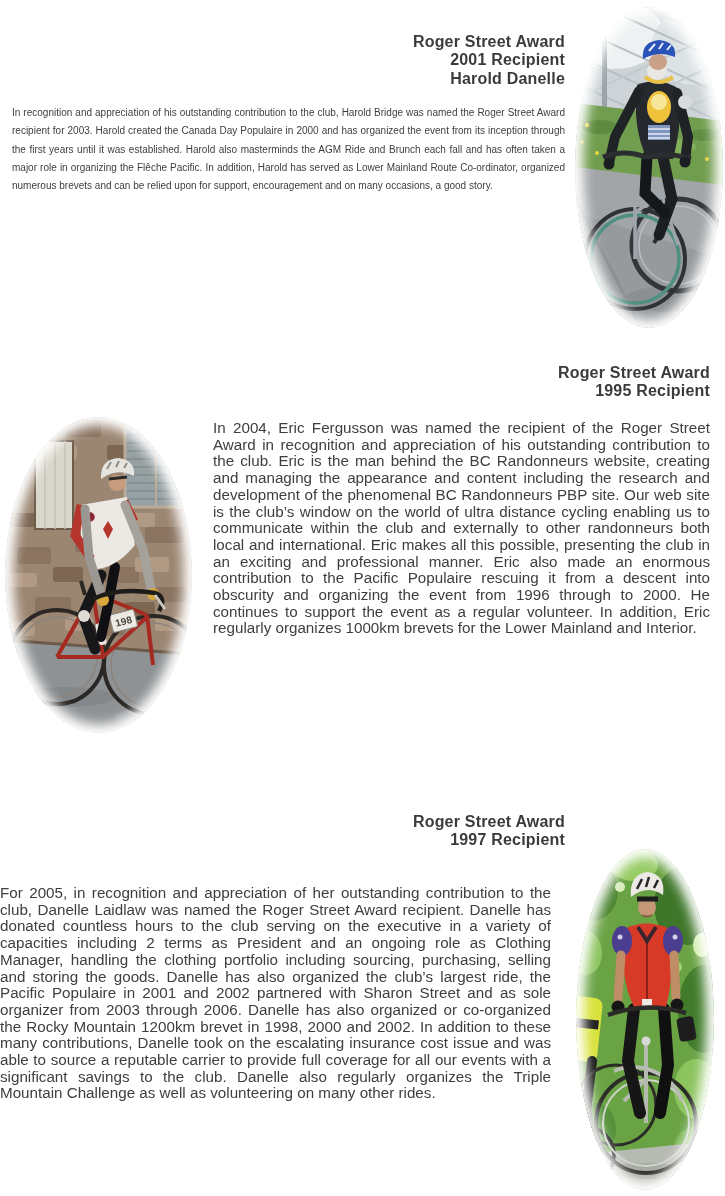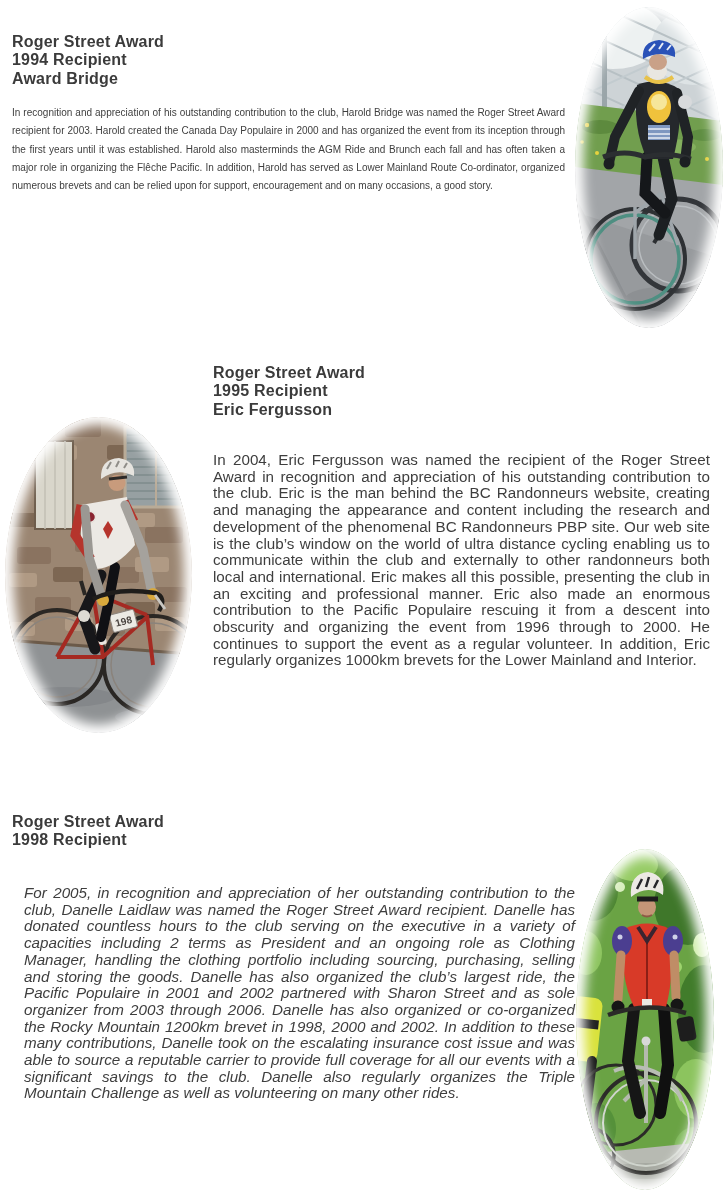--- a/index.html
+++ b/index.html
@@ -1,50 +1,50 @@
 <!DOCTYPE html>
 <html><head>
 <meta charset="utf-8">
 <style>
   html,body{margin:0;padding:0;background:#ffffff;}
   .page{
     position:relative;width:725px;height:1196px;background:#ffffff;
     font-family:"Liberation Sans","DejaVu Sans",sans-serif;color:#3e3e3e;overflow:hidden;
   }
   .heading{
-    position:absolute;text-align:left;font-weight:bold;
+    position:absolute;text-align:right;font-weight:bold;
     font-size:16px;line-height:18.3px;letter-spacing:.2px;color:#3b3b3b;
   }
   .heading div{white-space:nowrap;}
   .bodytext{position:absolute;text-align:justify;}
   .h1{left:12px;top:33px;width:553px;}
   .b1{left:12px;top:104px;width:553px;font-size:10px;line-height:18.3px;}
   .h2{left:213px;top:364px;width:497px;}
-  .b2{left:213px;top:452px;width:497px;font-size:15.2px;line-height:16.7px;}
+  .b2{left:213px;top:420px;width:497px;font-size:15.2px;line-height:16.7px;}
   .h3{left:12px;top:813px;width:553px;}
-  .b3{left:24px;top:885px;width:551px;font-size:15.2px;line-height:16.7px;font-style:italic;}
+  .b3{left:0;top:885px;width:551px;font-size:15.2px;line-height:16.7px;}
   .photo{position:absolute;border-radius:50%;overflow:hidden;}
   .photo svg{display:block;width:100%;height:100%;}
   .photo::after{
     content:"";position:absolute;inset:-1px;border-radius:50%;
     box-shadow:inset 0 0 12px 9px #ffffff;pointer-events:none;
   }
   .p1{left:575px;top:7px;width:148px;height:321px;}
   .p2{left:5px;top:417px;width:187px;height:316px;}
   .p3{left:576px;top:849px;width:138px;height:341px;}
 </style>
 </head>
 <body>
 
 <div class="page">
 
   <div class="heading h1">
     <div>Roger Street Award</div>
-    <div>1994 Recipient</div>
-    <div>Award Bridge</div>
+    <div>2001 Recipient</div>
+    <div>Harold Danelle</div>
   </div>
 
   <div class="bodytext b1">In recognition and appreciation of his outstanding contribution to the club, Harold Bridge was named the Roger Street Award recipient for 2003. Harold created the Canada Day Populaire in 2000 and has organized the event from its inception through the first years until it was established. Harold also masterminds the AGM Ride and Brunch each fall and has often taken a major role in organizing the Flêche Pacific. In addition, Harold has served as Lower Mainland Route Co-ordinator, organized numerous brevets and can be relied upon for support, encouragement and on many occasions, a good story.</div>
 
   <div class="photo p1">
     <svg viewBox="0 0 148 321" preserveAspectRatio="none">
       <defs>
           <clipPath id="ov1">
             <ellipse cx="74" cy="160.5" rx="74" ry="160.5"></ellipse>
           </clipPath>
@@ -102,21 +102,20 @@
           <path d="M68 52 Q66 35 84 33 Q102 35 100 50 Q84 43 68 52 Z" fill="#2a52b8"></path>
           <path d="M74 44 L80 37 M84 42 L88 36 M92 43 L96 38" stroke="#e6ebf4" stroke-width="2" fill="none"></path>
         </g>
       </g>
     </svg>
   </div>
 
   <div class="heading h2">
     <div>Roger Street Award</div>
     <div>1995 Recipient</div>
-    <div>Eric Fergusson</div>
   </div>
 
   <div class="bodytext b2">In 2004, Eric Fergusson was named the recipient of the Roger Street Award in recognition and appreciation of his outstanding contribution to the club. Eric is the man behind the BC Randonneurs website, creating and managing the appearance and content including the research and development of the phenomenal BC Randonneurs PBP site. Our web site is the club’s window on the world of ultra distance cycling enabling us to communicate within the club and externally to other randonneurs both local and international. Eric makes all this possible, presenting the club in an exciting and professional manner. Eric also made an enormous contribution to the Pacific Populaire rescuing it from a descent into obscurity and organizing the event from 1996 through to 2000. He continues to support the event as a regular volunteer. In addition, Eric regularly organizes 1000km brevets for the Lower Mainland and Interior.</div>
 
   <div class="photo p2">
     <svg viewBox="0 0 187 316" preserveAspectRatio="none">
       <defs>
           <clipPath id="ov2">
             <ellipse cx="93.5" cy="158" rx="93.5" ry="158"></ellipse>
           </clipPath>
@@ -194,21 +193,21 @@
           <path d="M104 62 L122 60" stroke="#2c2a28" stroke-width="3"></path>
           <path d="M96 62 Q95 42 114 41 Q131 44 129 59 Q112 50 96 62 Z" fill="#e6e4df"></path>
           <path d="M102 52 L106 45 M111 50 L114 44 M119 51 L122 46" stroke="#8f8d88" stroke-width="2" fill="none"></path>
         </g>
       </g>
     </svg>
   </div>
 
   <div class="heading h3">
     <div>Roger Street Award</div>
-    <div>1998 Recipient</div>
+    <div>1997 Recipient</div>
   </div>
 
   <div class="bodytext b3">For 2005, in recognition and appreciation of her outstanding contribution to the club, Danelle Laidlaw was named the Roger Street Award recipient. Danelle has donated countless hours to the club serving on the executive in a variety of capacities including 2 terms as President and an ongoing role as Clothing Manager, handling the clothing portfolio including sourcing, purchasing, selling and storing the goods. Danelle has also organized the club’s largest ride, the Pacific Populaire in 2001 and 2002 partnered with Sharon Street and as sole organizer from 2003 through 2006. Danelle has also organized or co-organized the Rocky Mountain 1200km brevet in 1998, 2000 and 2002. In addition to these many contributions, Danelle took on the escalating insurance cost issue and was able to source a reputable carrier to provide full coverage for all our events with a significant savings to the club. Danelle also regularly organizes the Triple Mountain Challenge as well as volunteering on many other rides.</div>
 
   <div class="photo p3">
     <svg viewBox="0 0 138 341" preserveAspectRatio="none">
       <defs>
           <clipPath id="ov3">
             <ellipse cx="69" cy="170.5" rx="69" ry="170.5"></ellipse>
           </clipPath>

